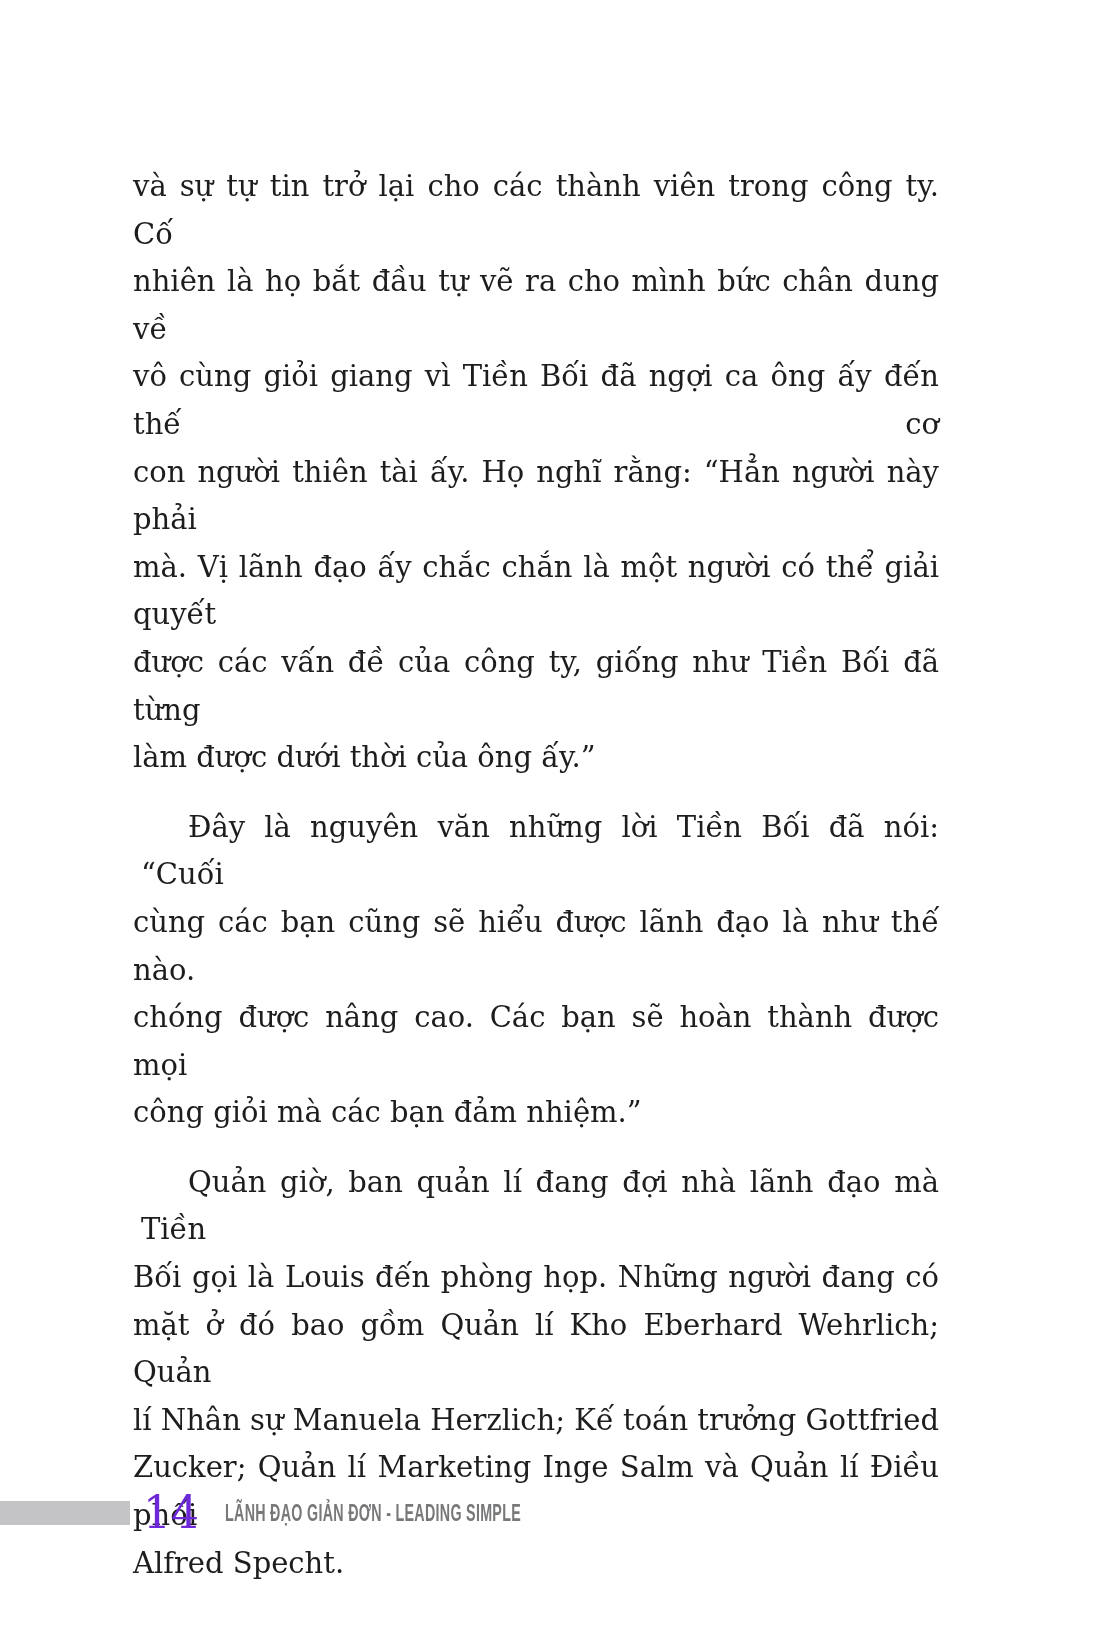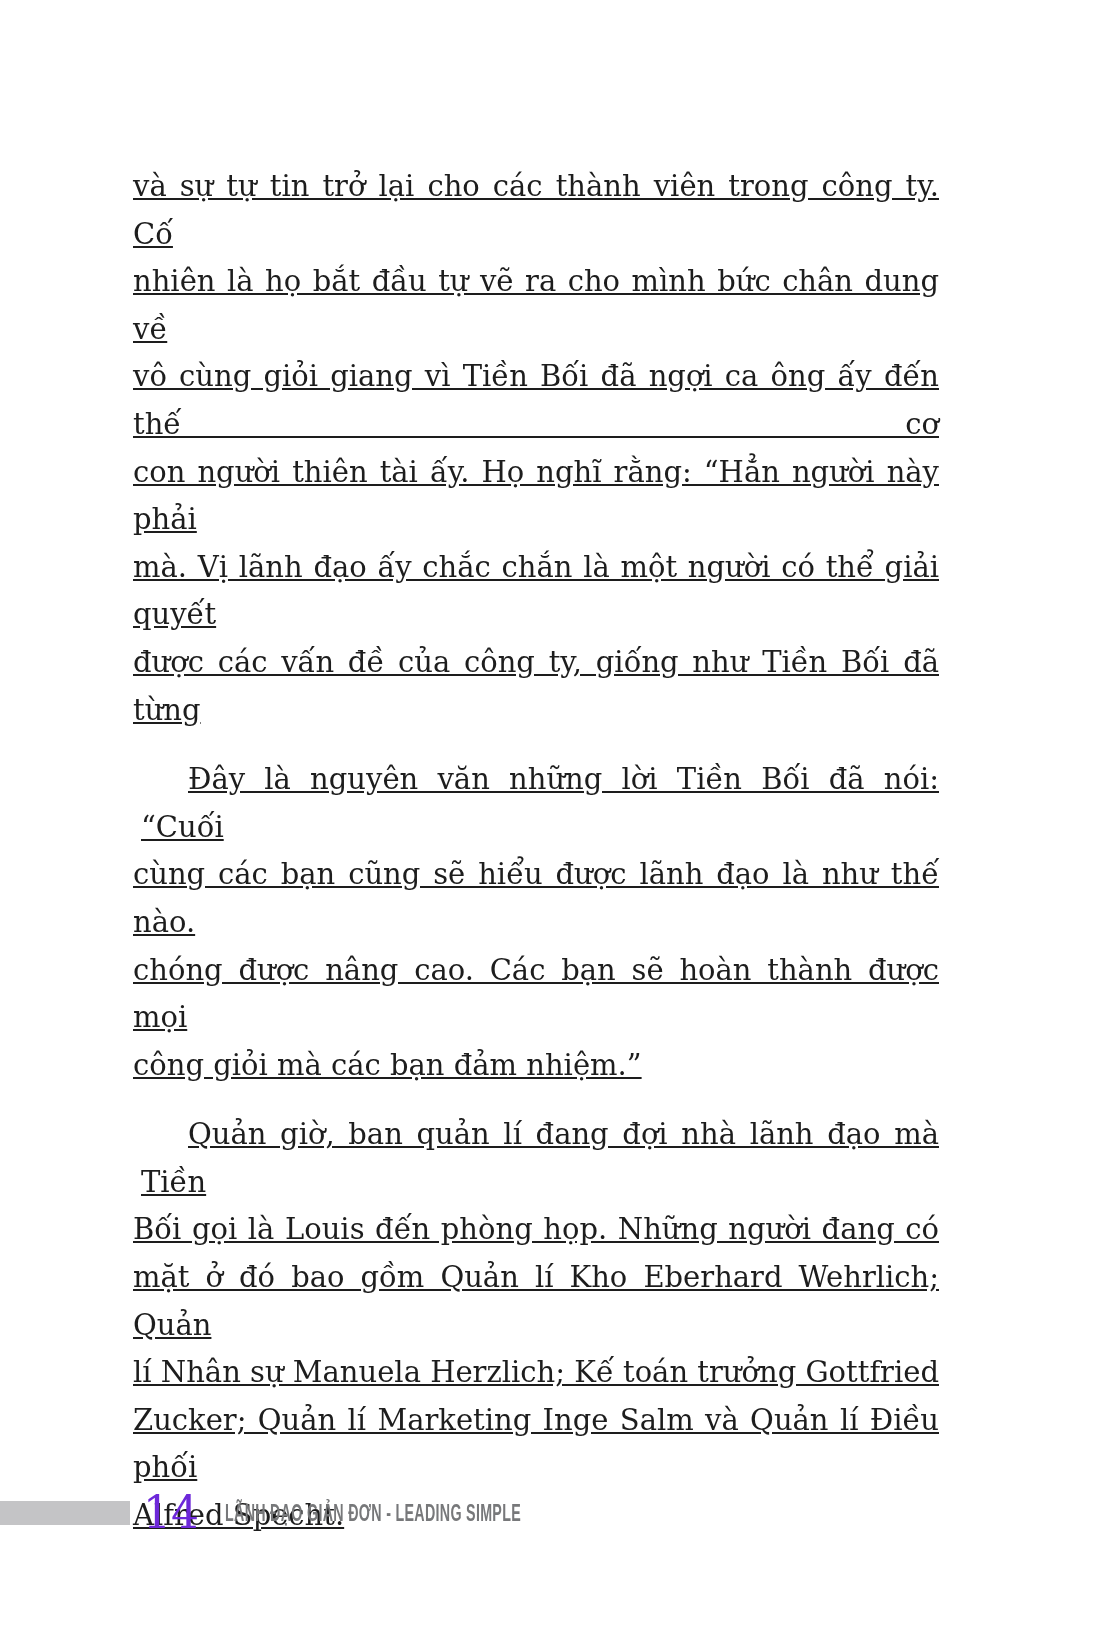--- a/index.html
+++ b/index.html
@@ -13,21 +13,21 @@
   }
   .text-block {
     position: absolute;
     left: 133px;
     top: 163px;
     width: 806px;
     font-size: 29px;
     line-height: 47.6px;
     color: var(--text-color, #1d1d1d);
   }
-  .paragraph { margin: 0 0 22px 0; text-decoration: underline; }
+  .paragraph { margin: 0 0 22px 0; }
   .line {
     text-align: justify;
     text-align-last: justify;
   }
   .line.last { text-align-last: left; }
   .line.indent { text-indent: 47px; margin-left: 8px; }
   .footer {
     position: absolute;
     left: 0;
     top: 1496px;
@@ -67,20 +67,21 @@
 
 <div class="page">
   <main class="text-block">
       <div class="paragraph">
         <div class="line">và sự tự tin trở lại cho các thành viên trong công ty. Cố</div>
         <div class="line">nhiên là họ bắt đầu tự vẽ ra cho mình bức chân dung về</div>
         <div class="line">vô cùng giỏi giang vì Tiền Bối đã ngợi ca ông ấy đến thế cơ</div>
         <div class="line">con người thiên tài ấy. Họ nghĩ rằng: “Hẳn người này phải</div>
         <div class="line">mà. Vị lãnh đạo ấy chắc chắn là một người có thể giải quyết</div>
         <div class="line">được các vấn đề của công ty, giống như Tiền Bối đã từng</div>
+        <div class="line last">làm được dưới thời của ông ấy.”</div>
       </div>
       <div class="paragraph">
         <div class="line indent">Đây là nguyên văn những lời Tiền Bối đã nói: “Cuối</div>
         <div class="line">cùng các bạn cũng sẽ hiểu được lãnh đạo là như thế nào.</div>
         <div class="line">chóng được nâng cao. Các bạn sẽ hoàn thành được mọi</div>
         <div class="line last">công giỏi mà các bạn đảm nhiệm.”</div>
       </div>
       <div class="paragraph">
         <div class="line indent">Quản giờ, ban quản lí đang đợi nhà lãnh đạo mà Tiền</div>
         <div class="line">Bối gọi là Louis đến phòng họp. Những người đang có</div>

